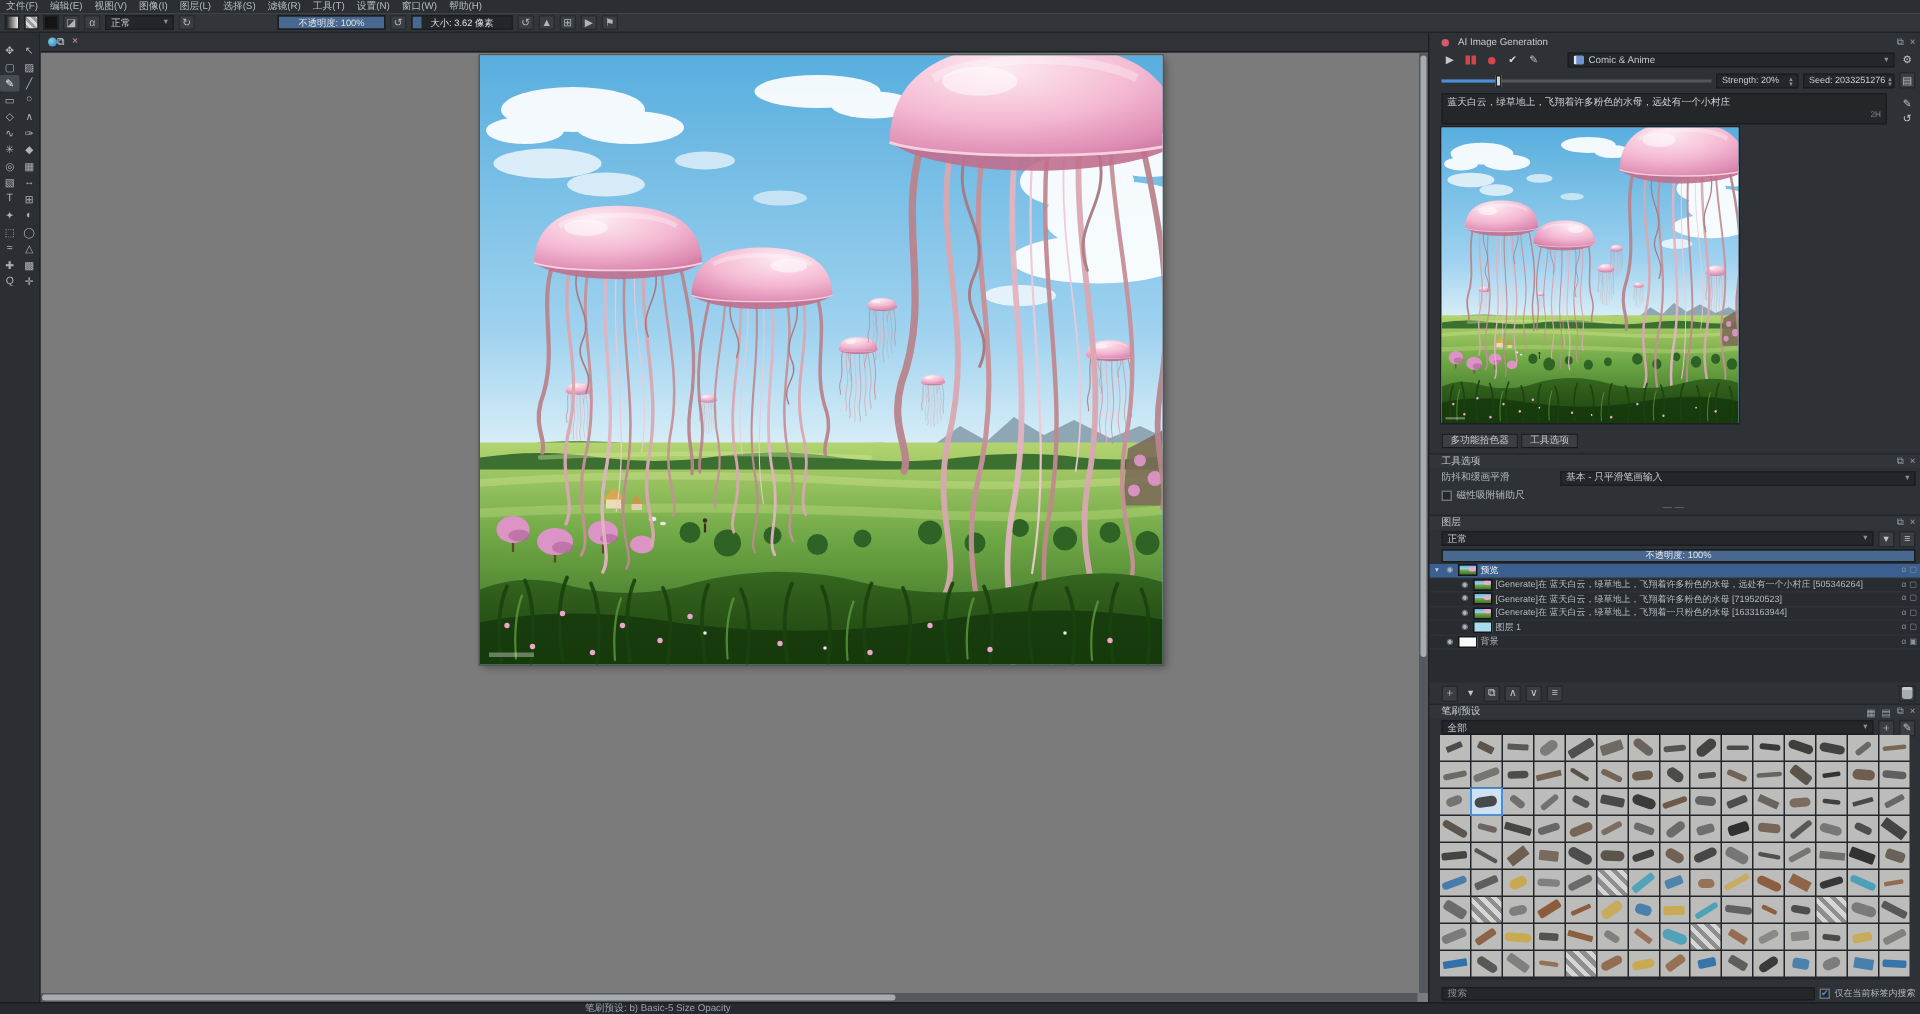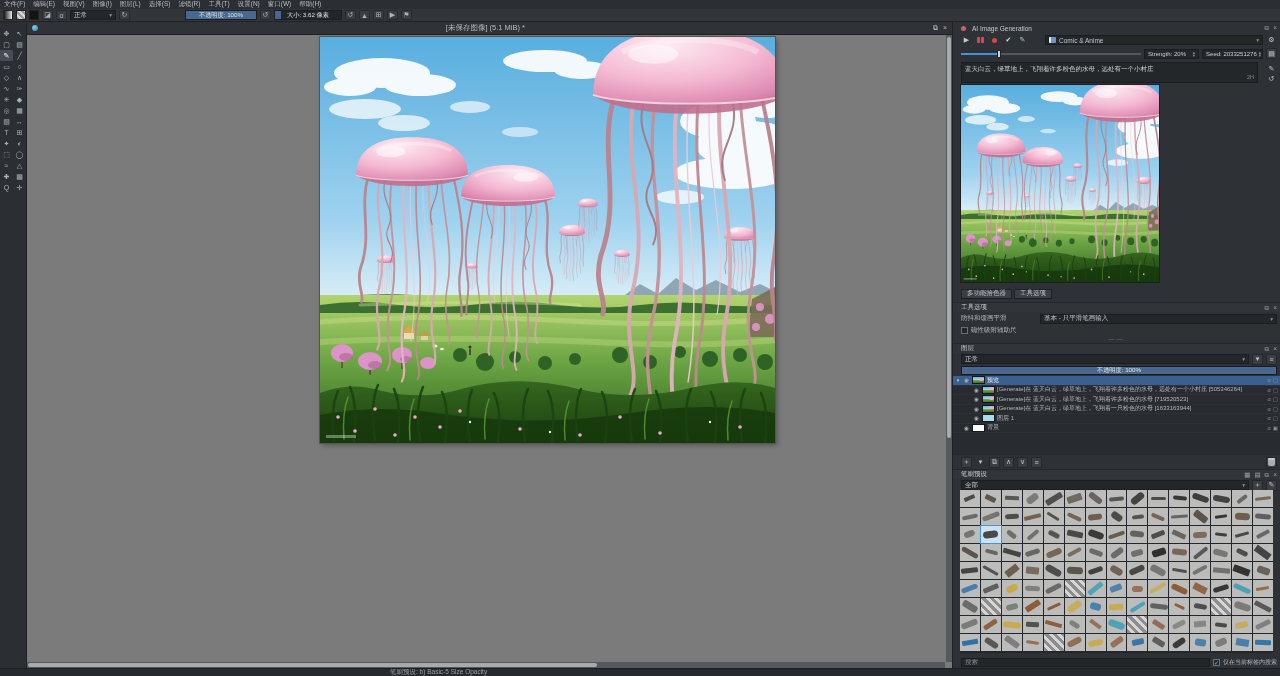--- a/index.html
+++ b/index.html
@@ -175,21 +175,20 @@
       <div class="tool">△</div>
       <div class="tool">✚</div>
       <div class="tool">▩</div>
       <div class="tool">Q</div>
       <div class="tool">✛</div>
     </div>
 
   <div class="canvas-area">
     <div class="doc-titlebar">
       <span class="doc-icon"></span>
-      <span class="doc-title">[未保存图像] (5.1 MiB) *</span>
       <span class="doc-btns">
         <span>⧉</span>
         <span style="color:#d8a0a0">×</span>
       </span>
     </div>
     <div class="canvas-img">
       <svg viewBox="0 0 455 406" preserveAspectRatio="none">
           <use href="#scene"></use>
         </svg>
     </div>

